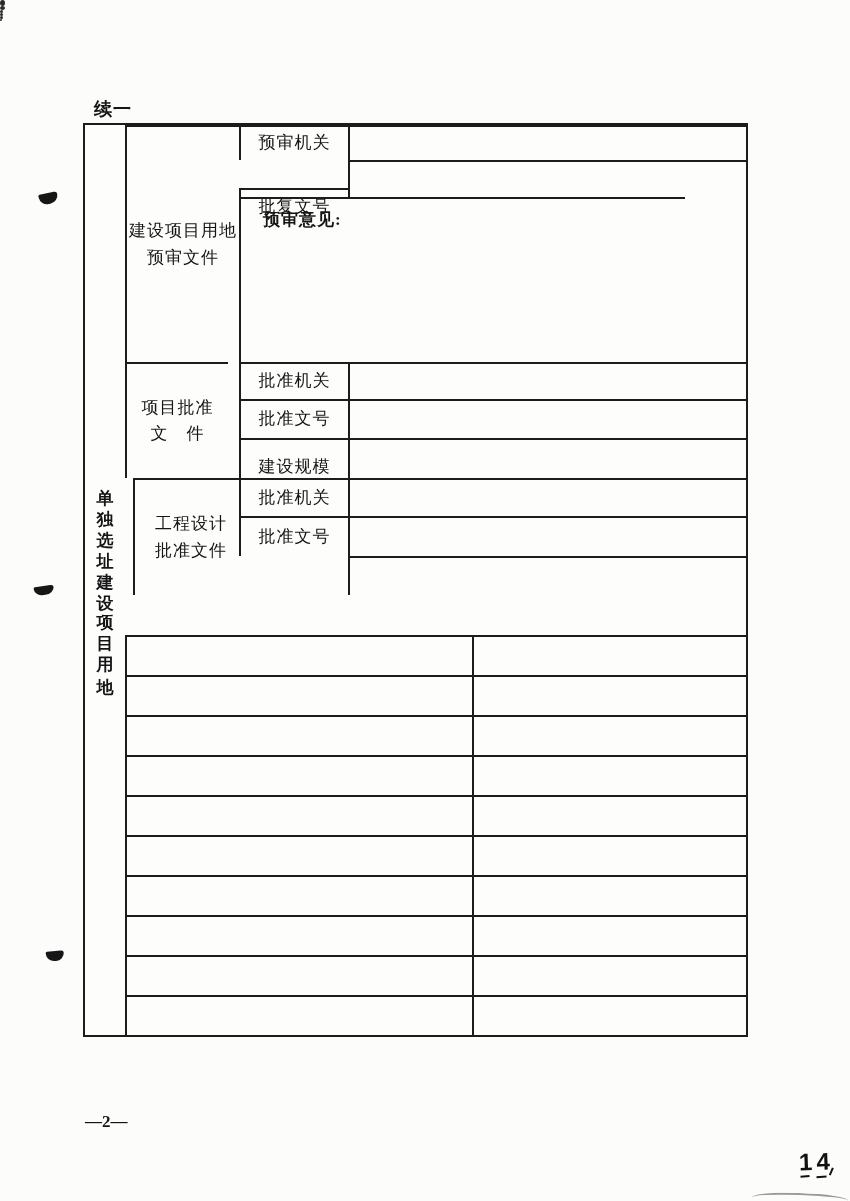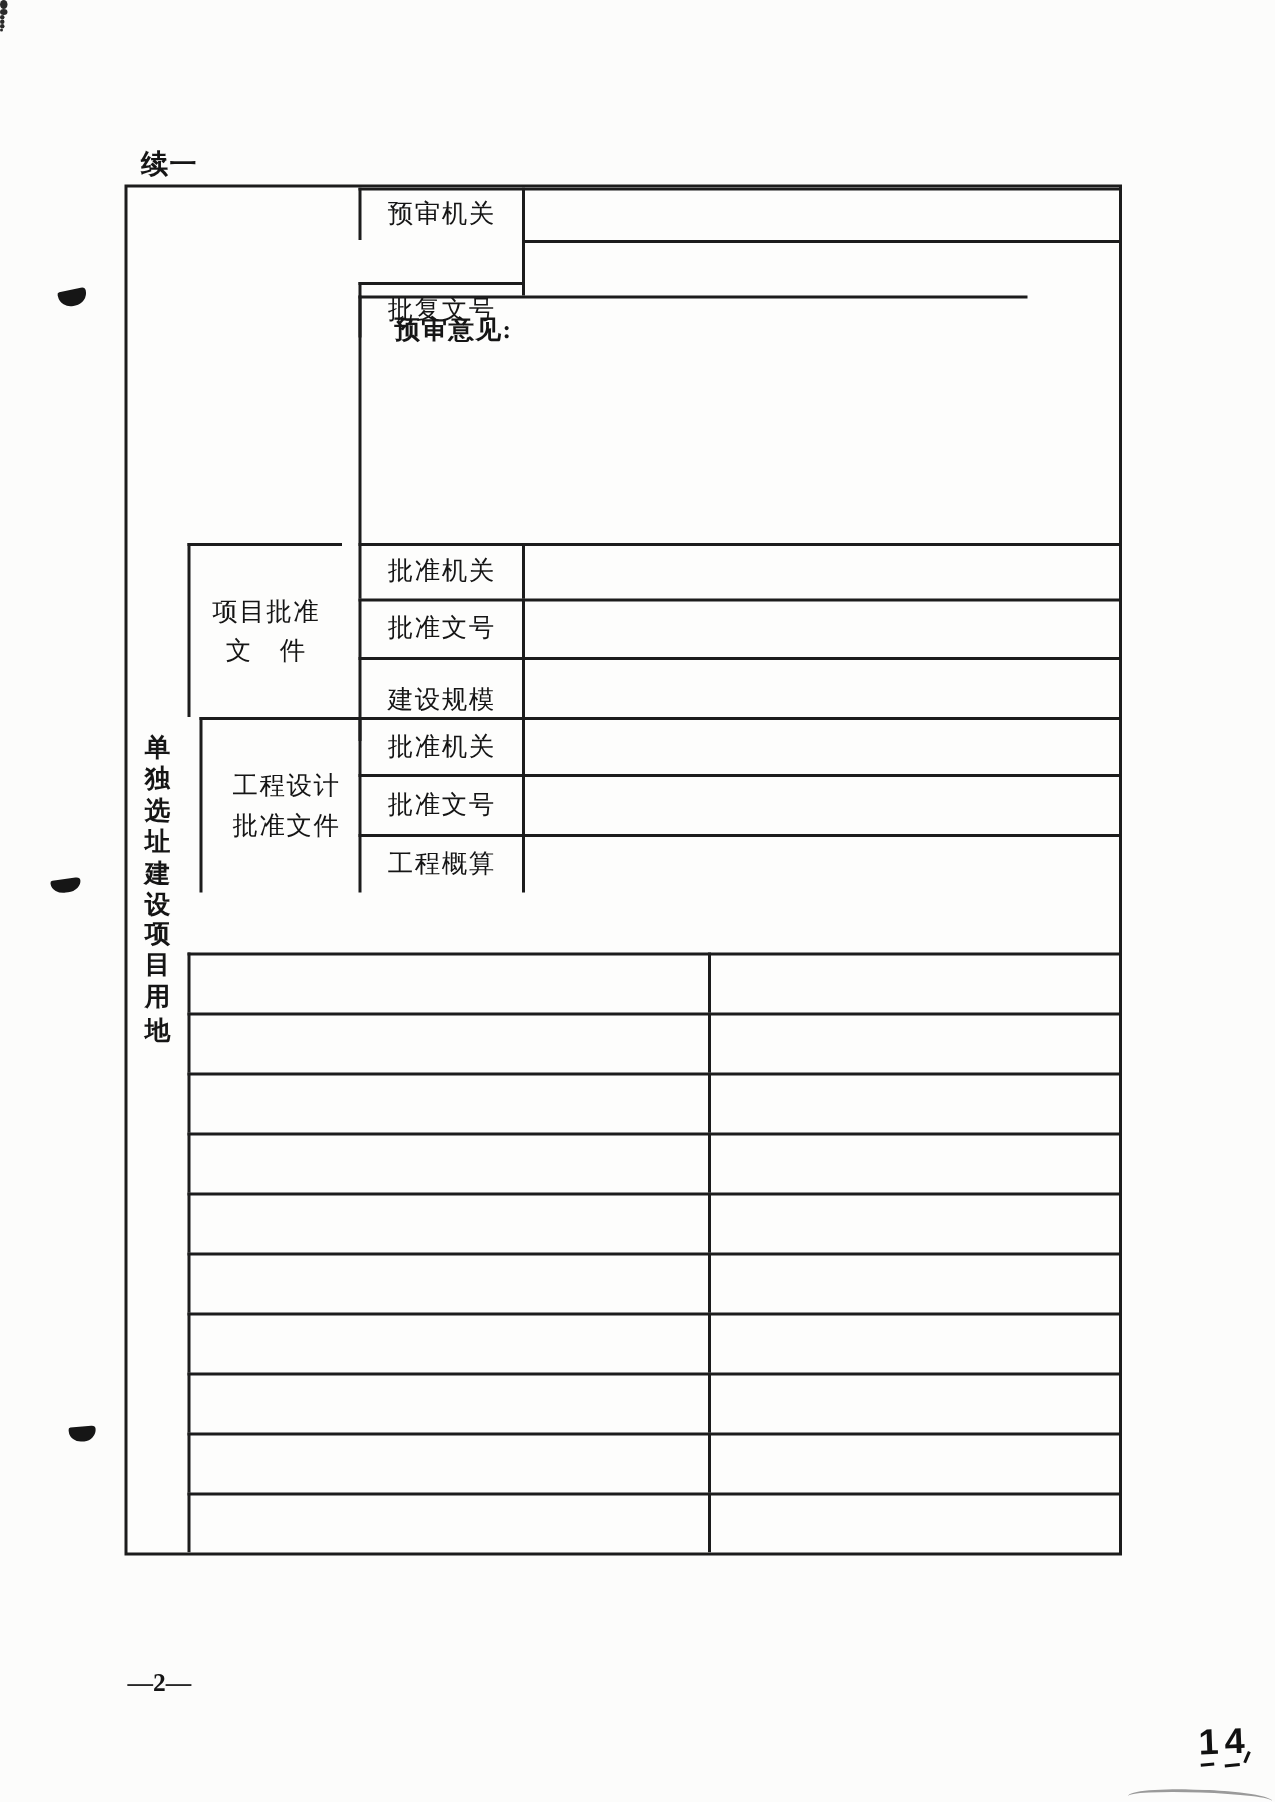--- a/index.html
+++ b/index.html
@@ -68,20 +68,26 @@
 <div class="page">
 
   <div class="cont-label">续一</div>
 
   <div class="sheet">
 
     <div class="c vhead" style="left:0;top:0;width:40px;height:910px;border:none;">
       <span>单独选址建设项目用地</span>
     </div>
 
+    <div class="c lbl" style="left:40px;top:0;width:114px;height:237px;">
+      <div>
+        <div>建设项目用地</div>
+        <div>预审文件</div>
+      </div>
+    </div>
     <div class="c lbl" style="left:154px;top:0;width:109px;height:35px;">预审机关</div>
     <div class="c" style="left:263px;top:0;width:398px;height:35px;"></div>
     <div class="c lbl" style="left:154px;top:35px;width:109px;height:37px;margin-top:28px;">批复文号</div>
     <div class="c" style="left:263px;top:35px;width:398px;height:37px;"></div>
     <div class="c opinion" style="left:154px;top:72px;width:446px;height:165px;">
       <span>预审意见:</span>
       <span></span>
     </div>
 
     <div class="c lbl" style="left:40px;top:237px;width:103px;height:116px;">
@@ -100,21 +106,20 @@
     <div class="c lbl" style="left:48px;top:353px;width:114px;height:117px;">
       <div>
         <div>工程设计</div>
         <div>批准文件</div>
       </div>
     </div>
     <div class="c lbl" style="left:154px;top:353px;width:109px;height:38px;">批准机关</div>
     <div class="c" style="left:263px;top:353px;width:398px;height:38px;"></div>
     <div class="c lbl" style="left:154px;top:391px;width:109px;height:40px;">批准文号</div>
     <div class="c" style="left:263px;top:391px;width:398px;height:40px;"></div>
-    <div class="c lbl" style="left:154px;top:431px;width:109px;height:39px;">工程概算</div>
     <div class="c" style="left:263px;top:431px;width:398px;height:39px;"></div>
 
 
     <div class="c" style="left:40px;top:510px;width:347px;height:40px;"></div>
     <div class="c" style="left:387px;top:510px;width:274px;height:40px;"></div>
     <div class="c" style="left:40px;top:550px;width:347px;height:40px;"></div>
     <div class="c" style="left:387px;top:550px;width:274px;height:40px;"></div>
     <div class="c" style="left:40px;top:590px;width:347px;height:40px;"></div>
     <div class="c" style="left:387px;top:590px;width:274px;height:40px;"></div>
     <div class="c" style="left:40px;top:630px;width:347px;height:40px;"></div>

